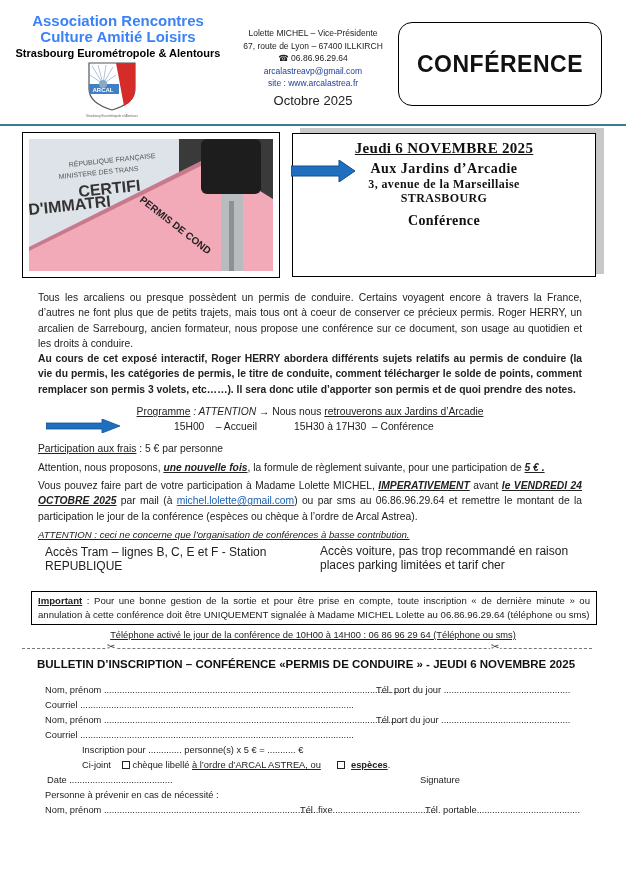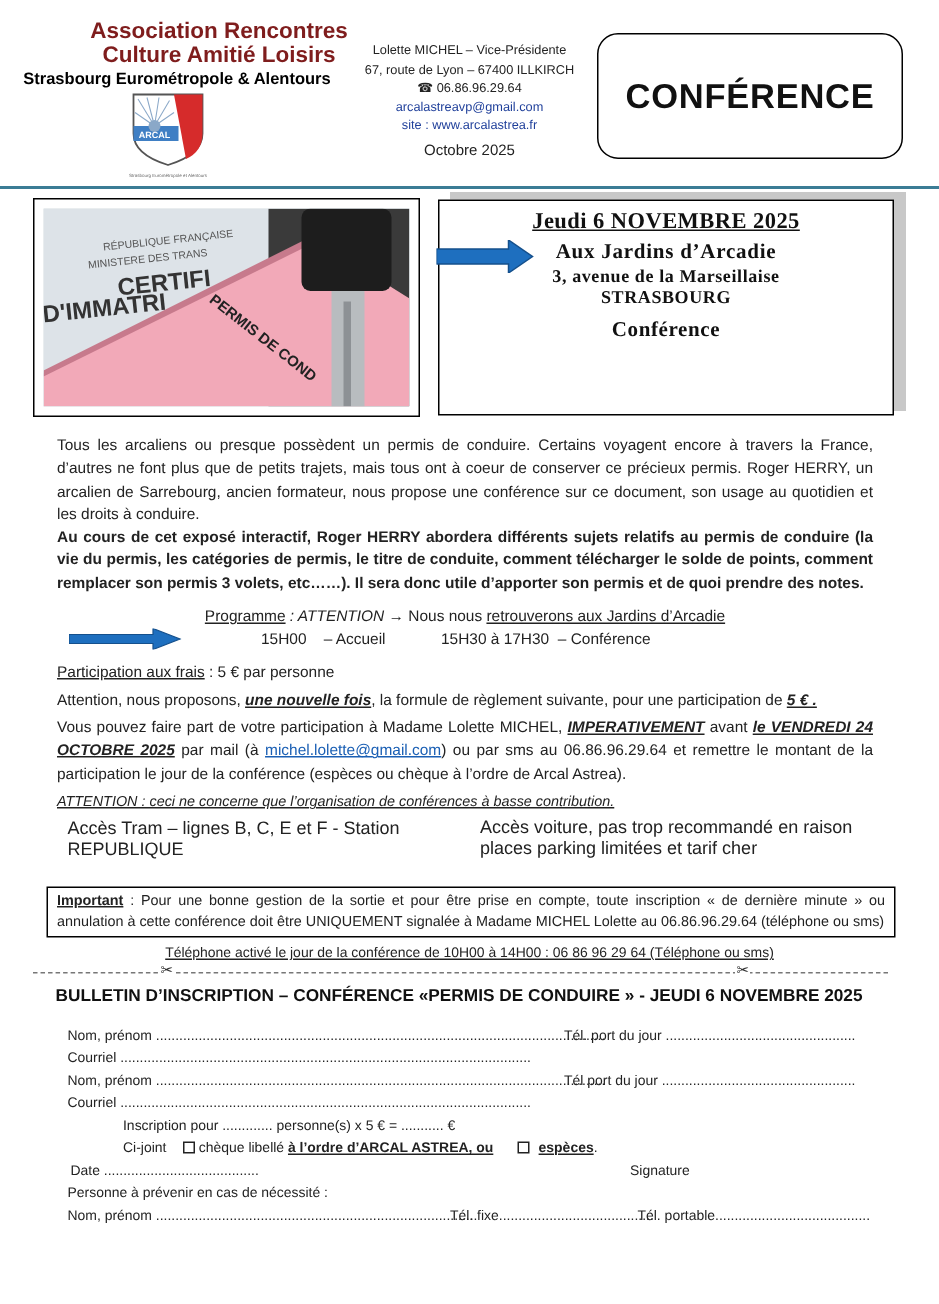--- a/index.html
+++ b/index.html
@@ -1,21 +1,21 @@
 <!DOCTYPE html>
 <html><head>
 <meta charset="utf-8">
 <style>
   * { box-sizing: border-box; margin: 0; padding: 0; }
   html, body { width: 626px; height: 869px; background: #ffffff; overflow: hidden; }
   body { position: relative; font-family: "Liberation Sans", sans-serif; color: #111; }
   .abs { position: absolute; }
 
   
-  .org-title { left: 0; width: 236px; text-align: center; font-weight: bold; color: #7f1d1d; font-size: 15px; line-height: 16px; margin-left: 28px; }
+  .org-title { left: 0; width: 236px; text-align: center; font-weight: bold; color: #3b82f6; font-size: 15px; line-height: 16px; }
   .org-sub { left: 0; width: 236px; text-align: center; font-weight: bold; font-size: 11px; color: #000; }
   .contact { left: 228px; width: 170px; text-align: center; font-size: 8.5px; line-height: 12.5px; color: #222; }
   .contact .blue { color: #1f3f9a; }
   .conf-box { left: 398px; top: 22px; width: 204px; height: 84px; border: 1.5px solid #000; border-radius: 14px;
               display: flex; align-items: center; justify-content: center; font-size: 23px; font-weight: bold; letter-spacing: 0.5px; }
   .hr-top { left: 0; top: 124px; width: 626px; height: 1.5px; background: #3b7c95; }
 
   
   .photo-frame { left: 22px; top: 132px; width: 258px; height: 146px; border: 1.5px solid #000; padding: 6px; background: #fff; }
   .photo { position: relative; width: 100%; height: 100%; overflow: hidden; background: #d7dee3; }
@@ -73,21 +73,21 @@
   </svg>
   <div style="font-size:3px; text-align:center; color:#666; line-height:3px;">Strasbourg Eurométropole et Alentours</div>
 </div>
 
 <div class="abs contact" style="top:27px;">
   <div>Lolette MICHEL – Vice-Présidente</div>
   <div>67, route de Lyon – 67400 ILLKIRCH</div>
   <div><span>☎</span> <span>06.86.96.29.64</span></div>
   <div class="blue">arcalastreavp@gmail.com</div>
   <div class="blue">site : www.arcalastrea.fr</div>
-  <div style="margin-top:5px; font-size:10px;">Octobre 2025</div>
+  <div style="margin-top:5px; font-size:13px;">Octobre 2025</div>
 </div>
 
 <div class="abs conf-box">
   <span>CONFÉRENCE</span>
 </div>
 
 <div class="abs hr-top"></div>
 
 <div class="abs photo-frame">
   <div class="photo">
@@ -165,21 +165,21 @@
 <div class="abs form-line" style="left:45px; top:700px;"><span>Courriel</span> ..........................................................................................................</div>
 <div class="abs form-line" style="left:45px; top:715px;"><span>Nom, prénom</span> ....................................................................................................................</div>
 <div class="abs form-line" style="left:376px; top:715px;"><span>Tél port du jour</span> ..................................................</div>
 <div class="abs form-line" style="left:45px; top:730px;"><span>Courriel</span> ..........................................................................................................</div>
 
 <div class="abs form-line" style="left:82px; top:745px;">
   <span>Inscription pour </span>.............<span> personne(s) x 5 € = </span>...........<span> €</span>
 </div>
 <div class="abs form-line" style="left:82px; top:760px;">
   <span>Ci-joint</span>
-  <span class="checkbox" style="margin-left:8px;"></span><span>chèque libellé </span><span class="u" style="font-weight:bold;">à l’ordre d’ARCAL ASTREA, ou</span>
+  <span class="checkbox" style="margin-left:8px;"></span><span>chèque libellé </span><span class="u" style="font-weight:normal;">à l’ordre d’ARCAL ASTREA, ou</span>
   <span class="checkbox thick" style="margin-left:14px;"></span> <span class="u" style="font-weight:bold;">espèces</span>.
 </div>
 <div class="abs form-line" style="left:47px; top:775px;"><span>Date</span> ........................................</div>
 <div class="abs form-line" style="left:420px; top:775px;">Signature</div>
 <div class="abs form-line" style="left:45px; top:790px;">Personne à prévenir en cas de nécessité :</div>
 <div class="abs form-line" style="left:45px; top:805px;"><span>Nom, prénom</span> ...................................................................................</div>
 <div class="abs form-line" style="left:300px; top:805px;"><span>Tél. fixe</span>........................................</div>
 <div class="abs form-line" style="left:425px; top:805px;"><span>Tél. portable</span>........................................</div>
 
 </body></html>

